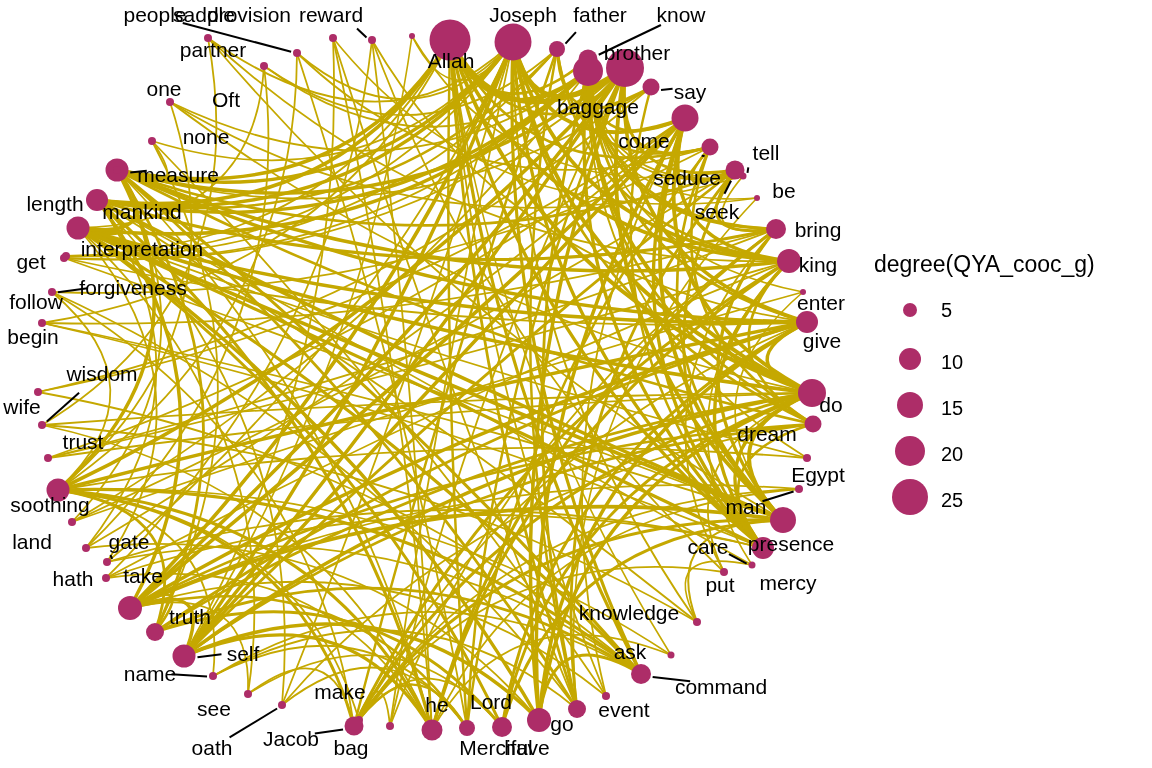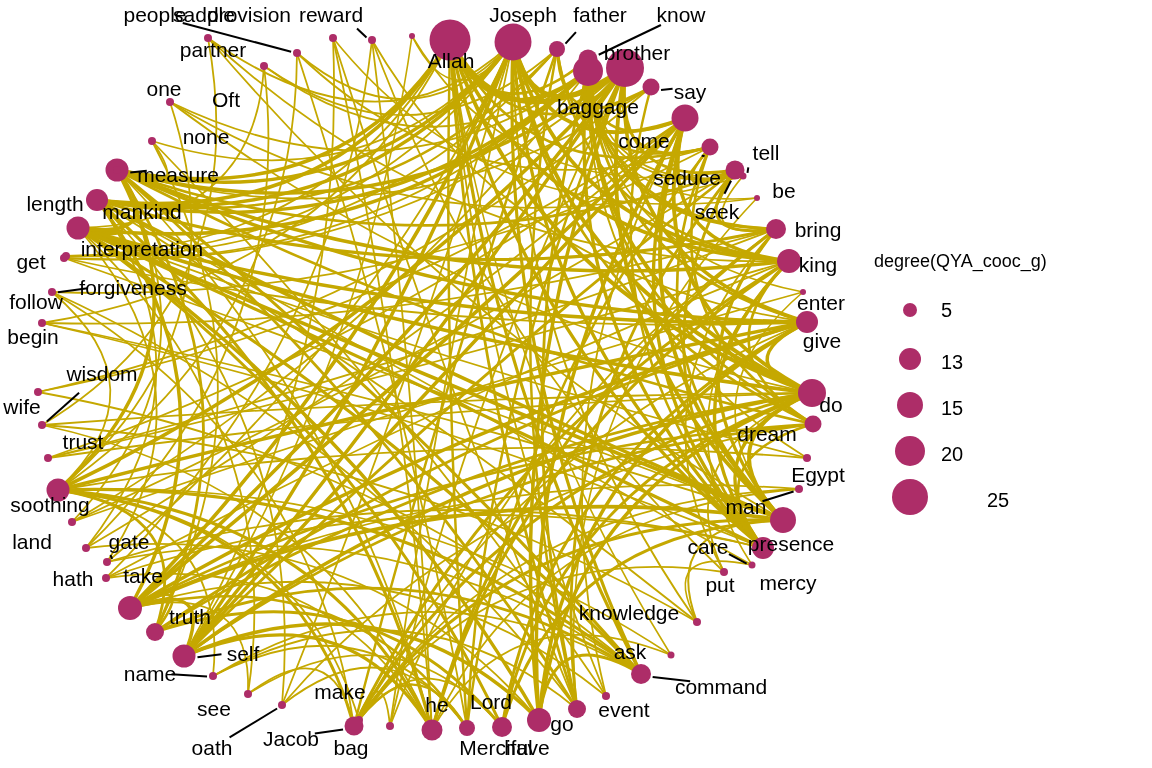--- a/index.html
+++ b/index.html
@@ -7,21 +7,21 @@
   body{
     width:1152px;height:768px;overflow:hidden;
     font-family:"Liberation Sans", sans-serif;
     color:#000000;
     position:relative;
   }
   #plot{position:absolute;left:0;top:0;width:1152px;height:768px;}
   .legend-title{
     position:absolute;
     font-family:"Liberation Sans", sans-serif;
-    font-size:18px;
+    font-size:23px;
     color:#000;
     white-space:nowrap;
   }
   .legend-key-label{
     position:absolute;
     font-family:"Liberation Sans", sans-serif;
     font-size:20px;
     color:#000;
     white-space:nowrap;
   }
@@ -443,22 +443,22 @@
       <text x="331" y="22" text-anchor="middle" font-size="21" fill="#000000">reward</text>
     </g>
 </svg>
 
 <div class="legend-title" style="left:874px;top:251px;">degree(QYA_cooc_g)</div>
 
 <div class="legend-dot" style="left:903px;top:303px;width:14px;height:14px;"></div>
 <div class="legend-key-label" style="left:941px;top:299px;">5</div>
 
 <div class="legend-dot" style="left:899px;top:348px;width:22px;height:22px;"></div>
-<div class="legend-key-label" style="left:941px;top:351px;">13</div>
+<div class="legend-key-label" style="left:941px;top:351px;">10</div>
 
 <div class="legend-dot" style="left:897px;top:392px;width:26px;height:26px;"></div>
 <div class="legend-key-label" style="left:941px;top:397px;text-align:right;">15</div>
 
 <div class="legend-dot" style="left:895px;top:436px;width:30px;height:30px;"></div>
 <div class="legend-key-label" style="left:941px;top:443px;text-align:right;">20</div>
 
 <div class="legend-dot" style="left:892px;top:479px;width:36px;height:36px;"></div>
-<div class="legend-key-label" style="left:987px;top:489px;text-align:center;">25</div>
+<div class="legend-key-label" style="left:941px;top:489px;text-align:center;">25</div>
 
 </body></html>

